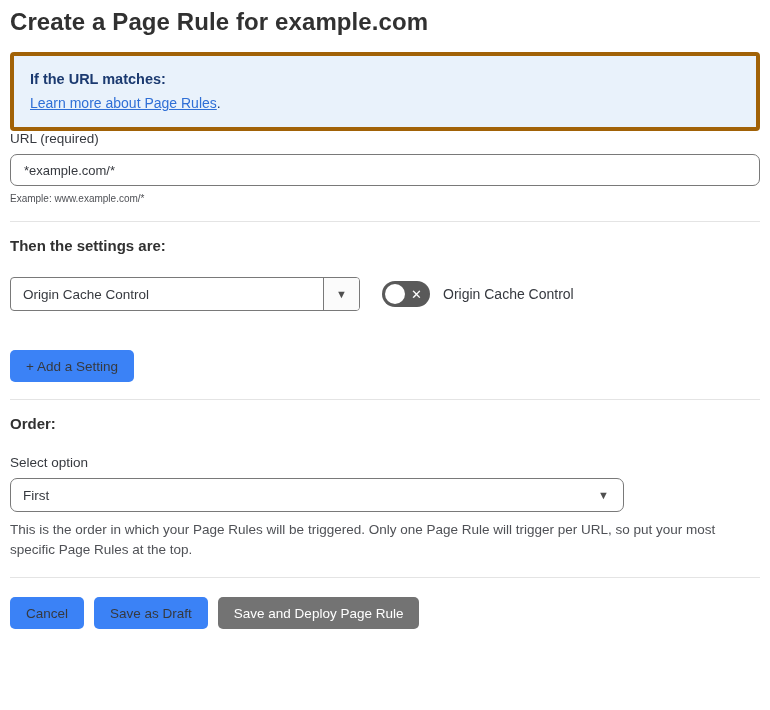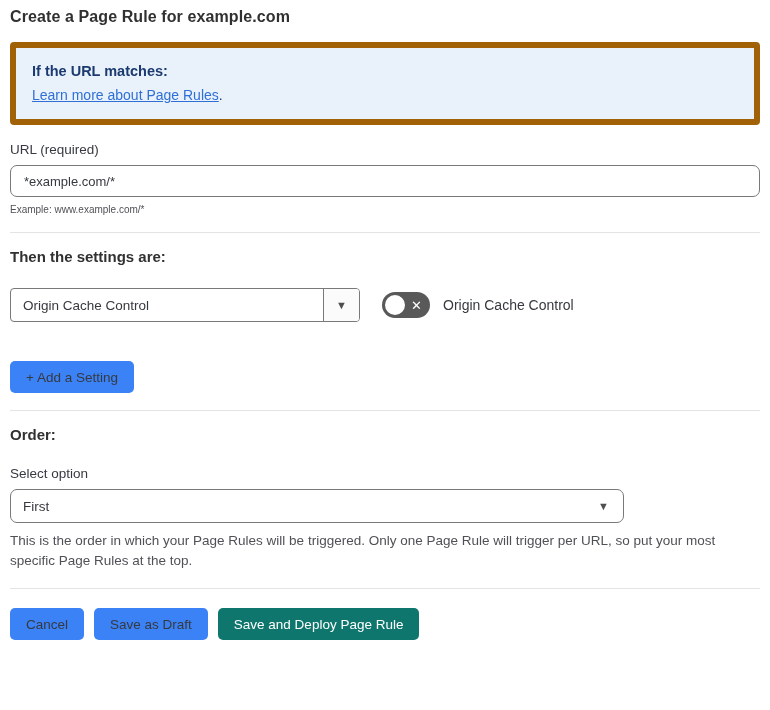--- a/index.html
+++ b/index.html
@@ -7,37 +7,36 @@
   body {
     width: 770px;
     height: 710px;
     font-family: "Liberation Sans", sans-serif;
     color: #36393f;
     overflow: hidden;
   }
   .container { padding: 8px 10px 0 10px; }
 
   .page-title {
-    font-size: 16px;
+    font-size: 24px;
     font-weight: 700;
     color: #313131;
     margin-bottom: 16px;
     letter-spacing: 0.1px;
   }
 
   
   .info-box {
     background: #e9f2fb;
-    border: 6px solid #a16207;
+    border: 4px solid #a16207;
     border-radius: 4px;
     padding: 11px 0 12px 16px;
     color: #1b3a70;
     font-size: 14px;
     line-height: 24px;
-    margin-bottom: 17px;
   }
   .info-box .info-heading { font-weight: 700; font-size: 14.5px; }
   .info-box a.info-link {
     color: #2f6fd6;
     text-decoration: underline;
     cursor: pointer;
   }
 
   
   .field-label { font-size: 13.5px; color: #36393f; margin-bottom: 8px; }
@@ -143,21 +142,21 @@
     justify-content: center;
     height: 32px;
     padding: 0 16px;
     border: none;
     border-radius: 5px;
     font-size: 13.5px;
     font-family: "Liberation Sans", sans-serif;
     cursor: pointer;
   }
   .btn-gray { background: #3b82f6; color: #36393f; }
-  .btn-blue { background: #0f766e; color: #ffffff; }
+  .btn-blue { background: #737373; color: #ffffff; }
 
   .add-setting-wrap { margin-top: 39px; }
 
   
   .order-select { width: 614px; border-radius: 7px; }
   .order-select .select-value { font-size: 13.5px; }
   .order-select .plain-arrow {
     display: flex; align-items: center; padding-right: 14px;
   }
   .order-helper {

